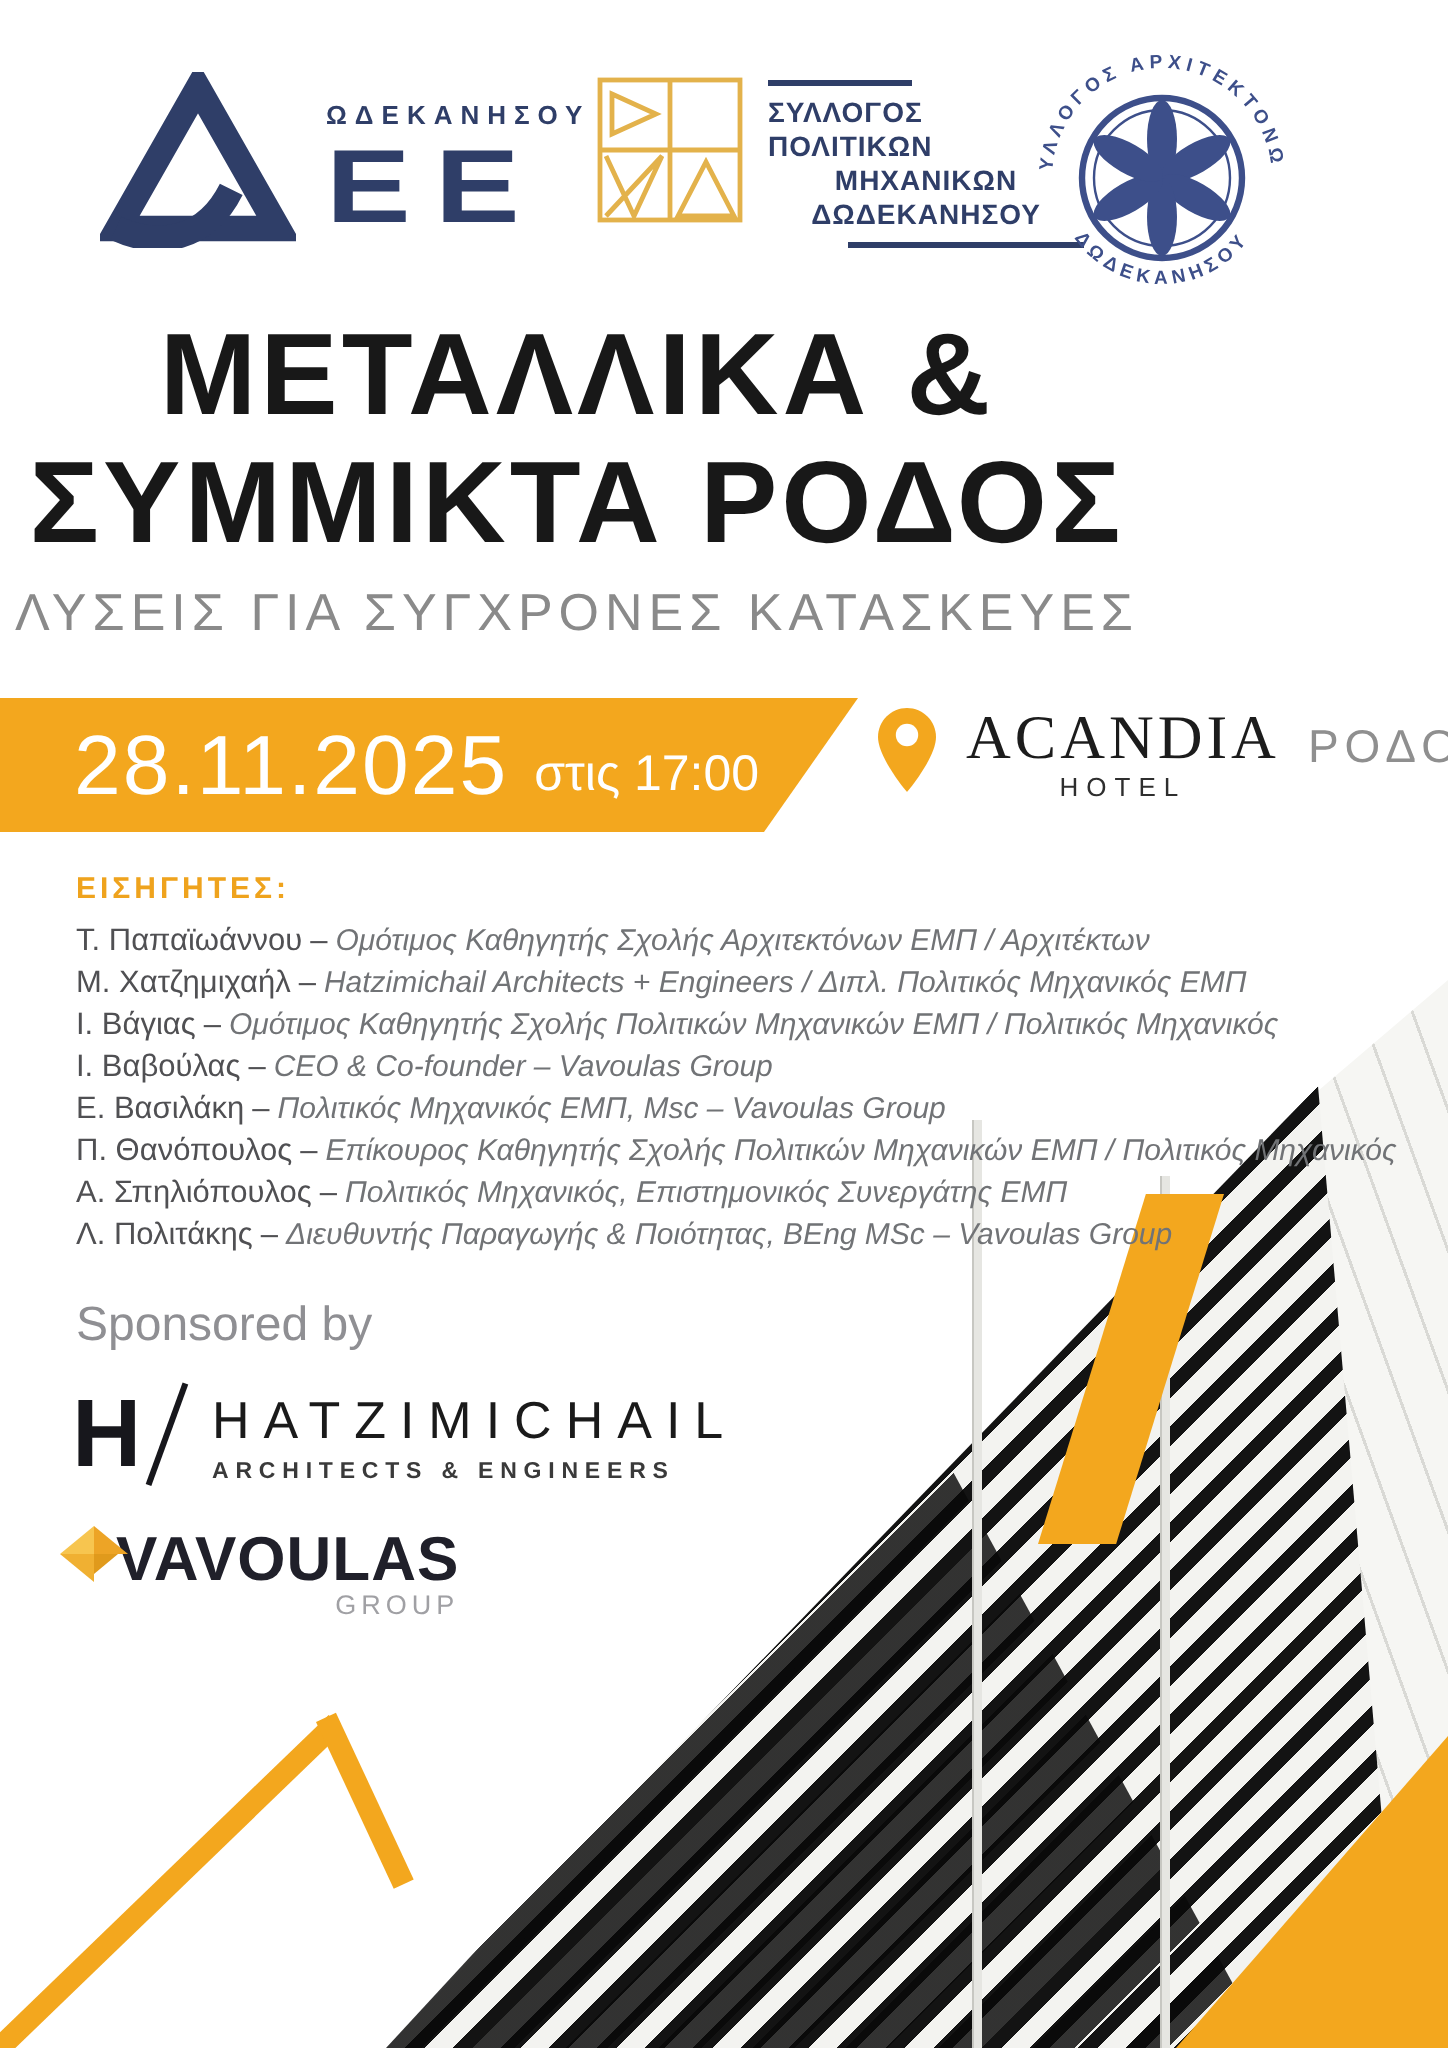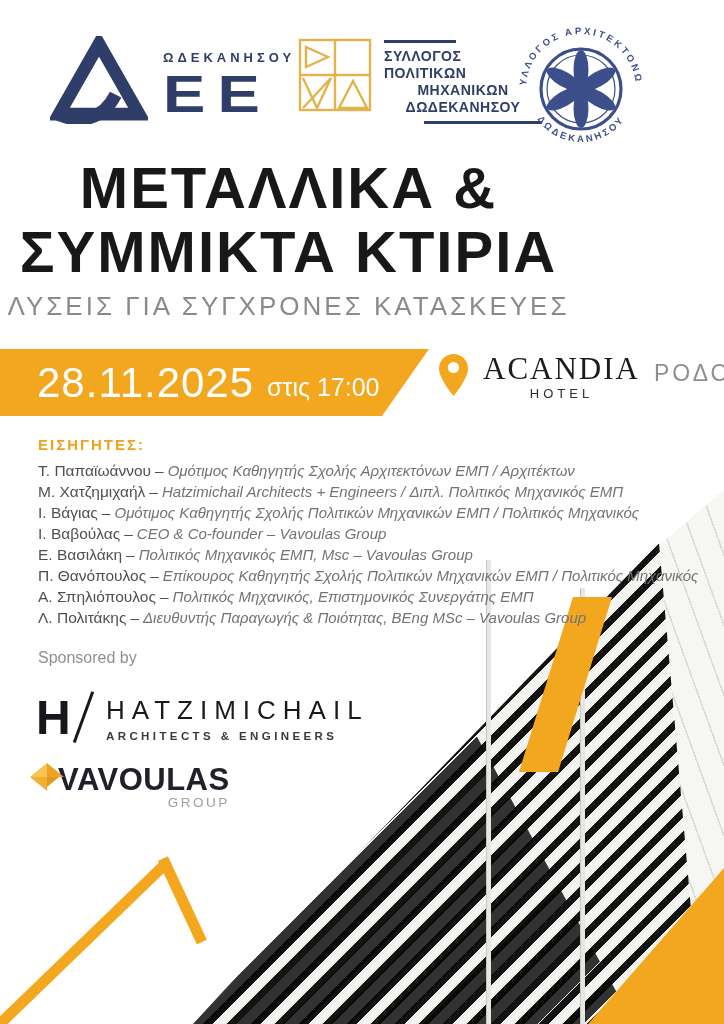--- a/index.html
+++ b/index.html
@@ -66,21 +66,21 @@
   .hotel{font-size:13px;letter-spacing:4px;color:#2e2e2e;margin-top:1px;}
   .city{font-size:23px;letter-spacing:3px;color:#8f8f8f;margin-left:14px;margin-top:7px;}
   
   .speakers{left:38px;top:436px;width:660px;}
   .speakers-label{font-size:15px;font-weight:700;letter-spacing:2px;color:#efa31d;margin-bottom:7px;}
   .speaker-row{font-size:15.5px;line-height:21px;color:#505053;white-space:nowrap;}
   .speaker-name{color:#505053;}
   .speaker-sep{color:#505053;padding:0 4px;}
   .speaker-role{font-style:italic;color:#717376;font-size:15px;}
   
-  .sponsored{left:38px;top:649px;font-size:16px;color:#8f8f93;}
+  .sponsored{left:38px;top:649px;font-size:24px;color:#8f8f93;}
   .hatzi{left:36px;top:690px;display:flex;align-items:center;}
   .hatzi-mark{position:relative;width:54px;height:56px;}
   .hatzi-h{font-size:48px;font-weight:700;color:#17171c;line-height:56px;}
   .hatzi-slash{position:absolute;right:6px;top:0;width:2.5px;height:54px;background:#17171c;
     transform:rotate(20deg);}
   .hatzi-text{margin-left:16px;}
   .hatzi-name{font-size:26px;letter-spacing:7px;color:#1a1a1a;font-weight:400;}
   .hatzi-sub{font-size:11.5px;letter-spacing:3.4px;font-weight:700;color:#3a3a3a;margin-top:4px;}
   .vav{left:28px;top:763px;}
   .vav-icon{position:absolute;left:0;top:-2px;}
@@ -159,21 +159,21 @@
         <textPath href="#arcTop" startOffset="50%" text-anchor="middle">ΣΥΛΛΟΓΟΣ ΑΡΧΙΤΕΚΤΟΝΩΝ</textPath>
       </text>
       <text font-size="9.5" font-weight="700" letter-spacing="2.6" fill="#3D4F8A" font-family="Liberation Sans, DejaVu Sans, sans-serif">
         <textPath href="#arcBot" startOffset="50%" text-anchor="middle">ΔΩΔΕΚΑΝΗΣΟΥ</textPath>
       </text>
     </svg>
   </div>
 
   <div class="abs title-block content">
     <div class="title-line">ΜΕΤΑΛΛΙΚΑ &amp;</div>
-    <div class="title-line">ΣΥΜΜΙΚΤΑ ΚΤΙΡΙΑ</div>
+    <div class="title-line">ΣΥΜΜΙΚΤΑ ΡΟΔΟΣ</div>
     <div class="subtitle">ΛΥΣΕΙΣ ΓΙΑ ΣΥΓΧΡΟΝΕΣ ΚΑΤΑΣΚΕΥΕΣ</div>
   </div>
 
   <div class="abs banner content">
     <span class="banner-date">28.11.2025</span>
     <span class="banner-time">στις 17:00</span>
   </div>
 
   <div class="abs venue content">
     <svg width="33" height="46" viewBox="0 0 32 46">

